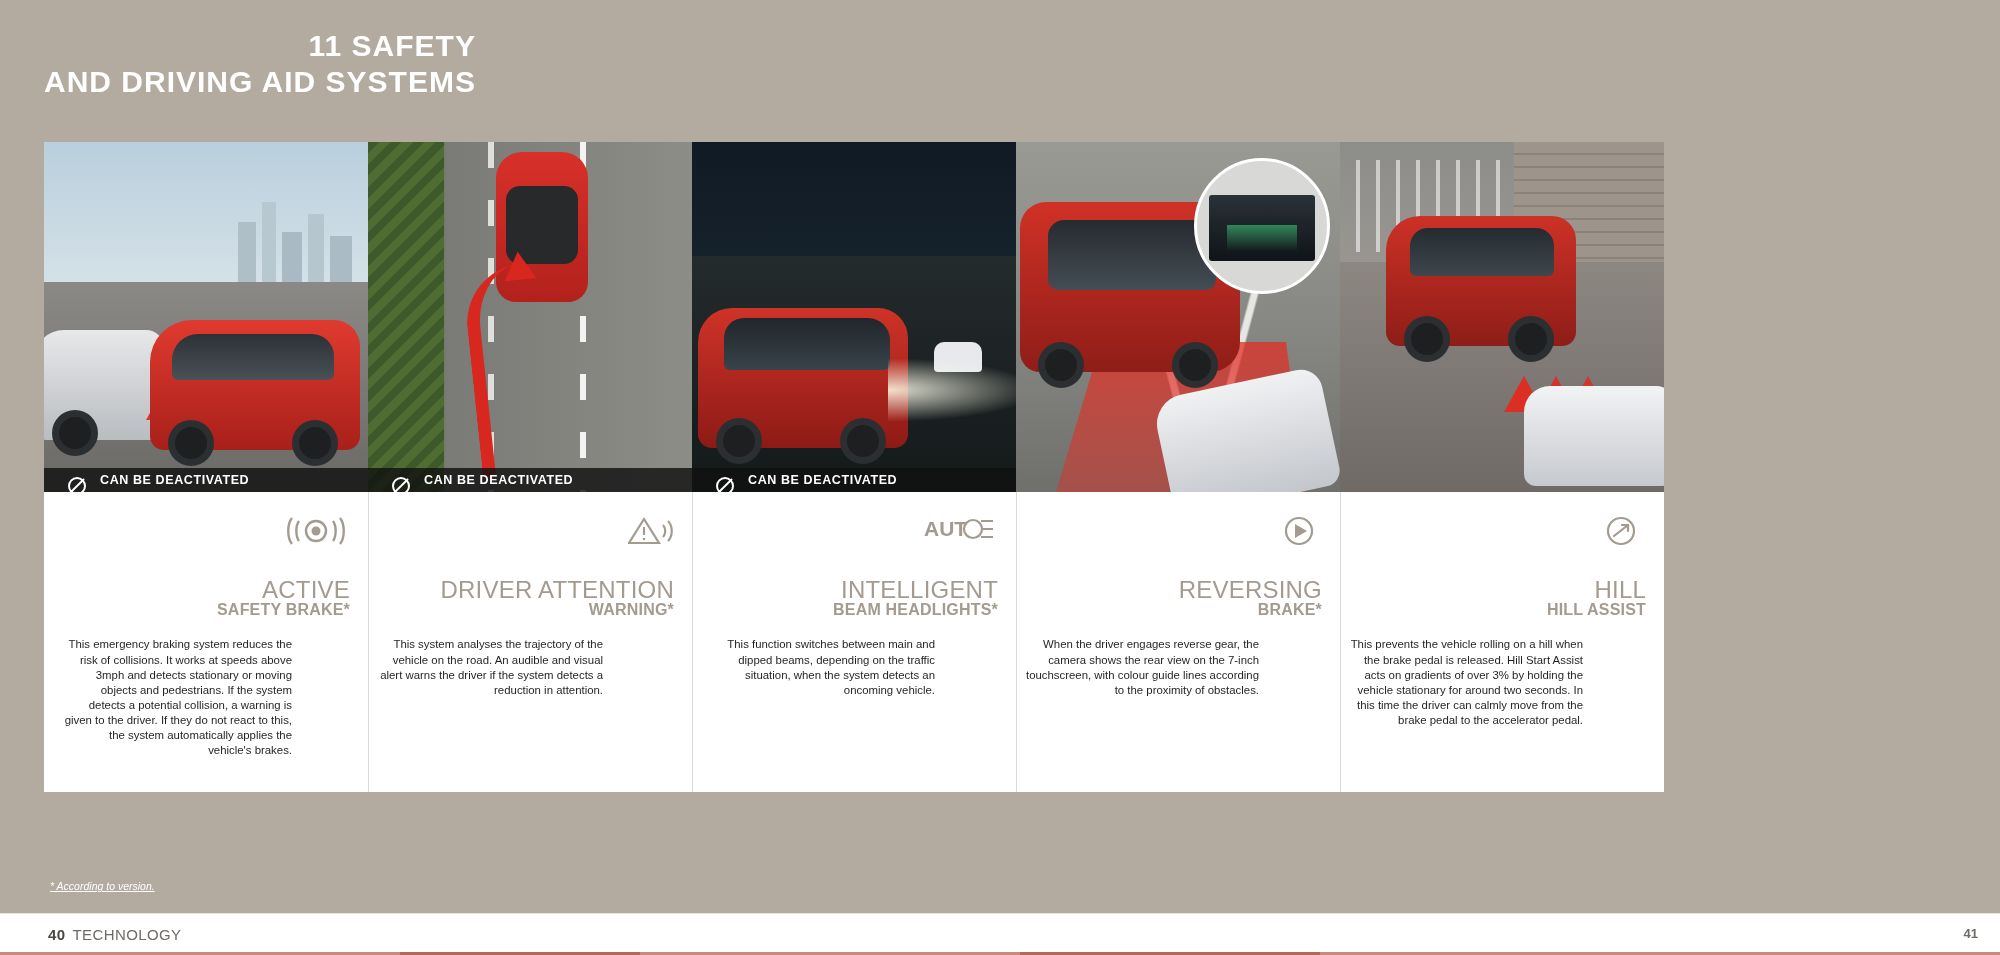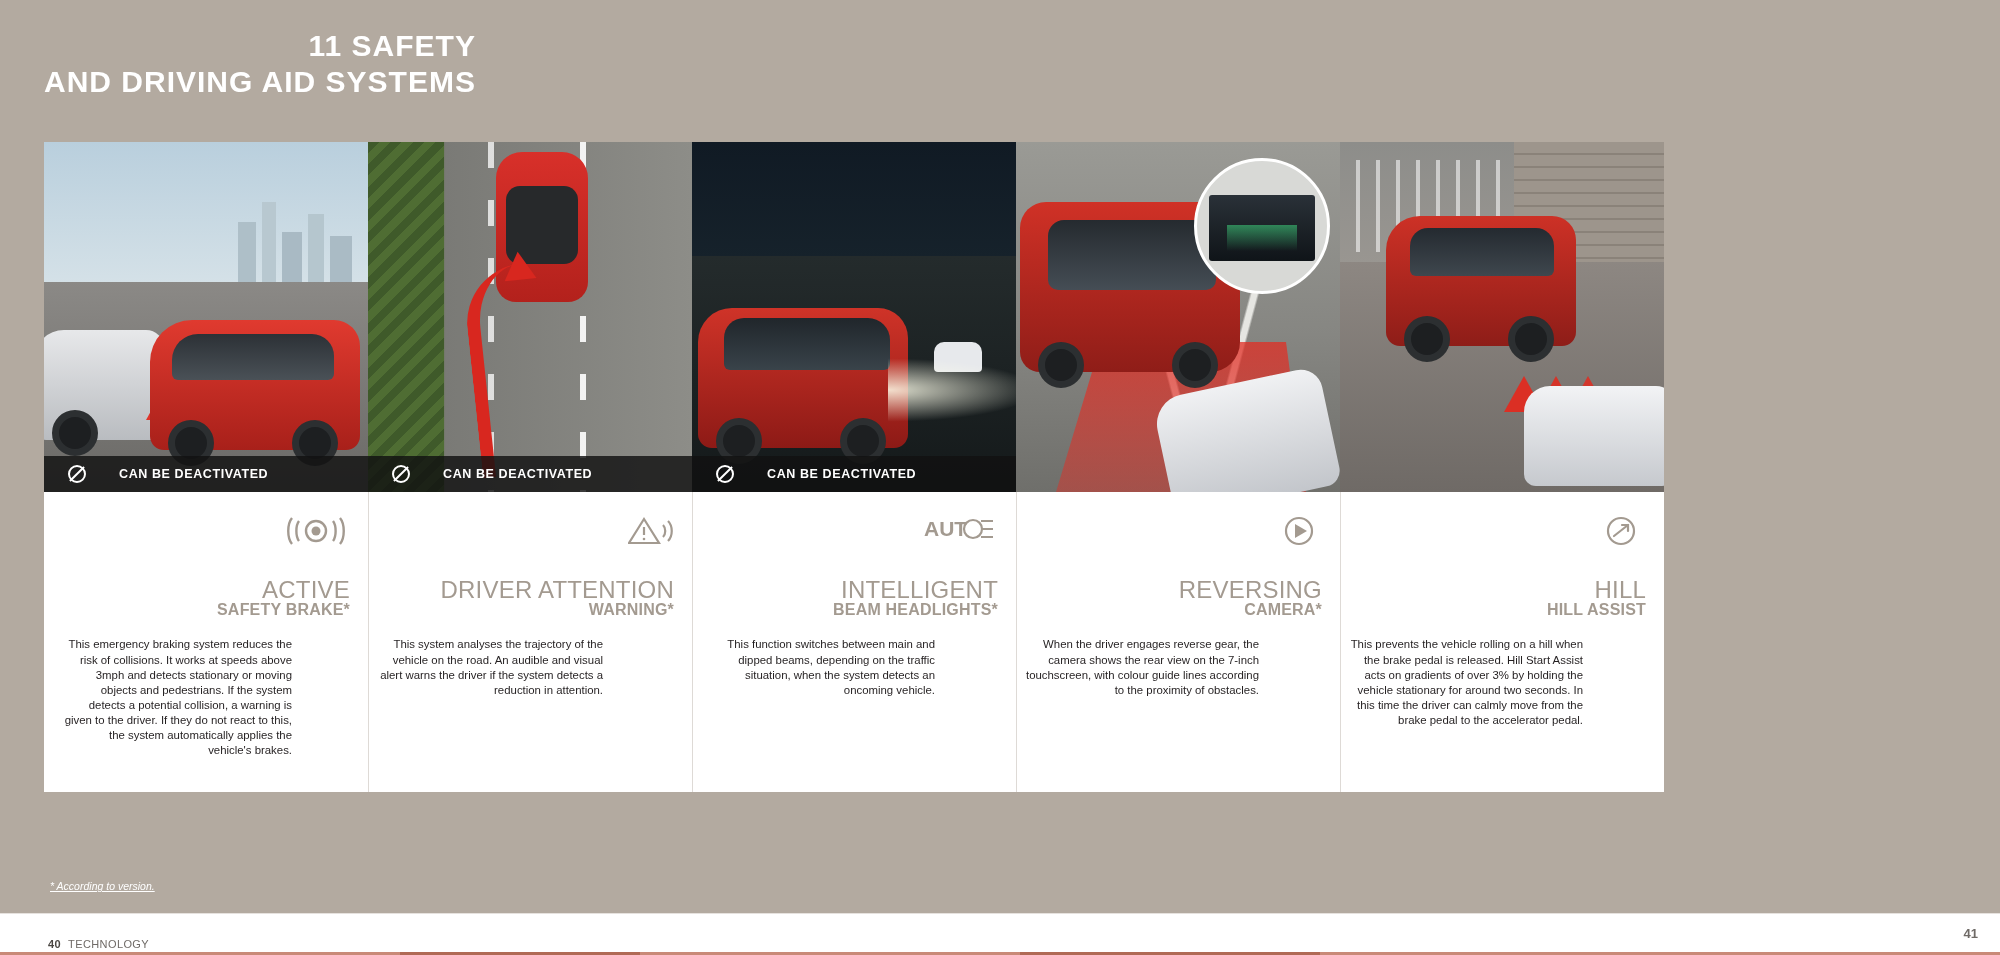--- a/index.html
+++ b/index.html
@@ -206,26 +206,26 @@
   .white-car-5 { position:absolute; right: -10px; bottom: 6px; width: 150px; height: 100px;
     background: linear-gradient(#f2f3f5,#c6c9ce); border-radius: 26px 18px 12px 12px; }
   .tri5 { position:absolute; left: 158px; bottom: 78px; }
   .traffic-light { position:absolute; left: 182px; top: 18px; width: 14px; height: 44px;
     background:#2a2a2a; border-radius: 3px; }
   .traffic-light:after { content:""; position:absolute; left: 3px; top: 5px; width: 8px; height: 8px;
     background:#e02b20; border-radius:50%; }
 
   
   .deact {
-    position: absolute; left: 0; right: 0; bottom: 0; height: 36px;
+    position: absolute; left: 0; right: 0; bottom: 0; height: 24px;
     background: rgba(17,17,17,.82);
     display: flex; align-items: center;
     color: #ffffff;
     font-size: 12.5px; font-weight: bold; letter-spacing: .6px;
-    padding-left: 75px;
+    padding-left: 56px;
   }
   .deact .noicon {
     position: absolute; left: 24px; top: 9px;
     width: 18px; height: 18px; border: 2px solid #fff; border-radius: 50%;
   }
   .deact .noicon:after {
     content: ""; position: absolute; left: 6px; top: -3px; width: 2px; height: 20px;
     background: #fff; transform: rotate(45deg);
   }
 
@@ -263,22 +263,22 @@
     color: #ffffff;
     text-decoration: underline;
   }
   
   .bottom-bar {
     position: absolute; left: 0; right: 0; bottom: 0; height: 42px;
     background: #ffffff;
     border-top: 1px solid #e6e2de;
   }
   .bottom-bar .pg-left {
-    position: absolute; left: 48px; top: 24px;
-    font-size: 11px; color: #6f6a66; letter-spacing: .4px;
+    position: absolute; left: 48px; top: 12px;
+    font-size: 15px; color: #6f6a66; letter-spacing: .4px;
   }
   .bottom-bar .pg-left .num { font-weight: bold; color: #4a4642; margin-right: 7px;}
   .bottom-bar .pg-right {
     position: absolute; right: 22px; top: 12px;
     font-size: 13px; color: #6f6a66; font-weight: bold; margin-left: 42px;
   }
   .bottom-rule {
     position: absolute; left: 0; right: 0; bottom: 0; height: 3px;
     background: #c98a78;
   }
@@ -418,21 +418,21 @@
       </div>
       <div class="body">
         <div class="icon-wrap">
           <svg width="40" height="34" viewBox="0 0 40 34" fill="none" stroke="#a39a90" stroke-width="2.2">
             <circle cx="17" cy="17" r="13"></circle>
             <path d="M13 10 L25 17 L13 24 Z" fill="#a39a90" stroke="none"></path>
           </svg>
         </div>
         <div class="title">
           <span class="t-light">REVERSING</span>
-          <span class="t-bold">CAMERA*</span>
+          <span class="t-bold">BRAKE*</span>
         </div>
         <div class="desc">When the driver engages reverse gear, the camera shows the rear view on the 7-inch touchscreen, with colour guide lines according to the proximity of obstacles.</div>
       </div>
     </div>
 
     <div class="card c5">
       <div class="photo ph5">
         <div class="rail"></div>
         <div class="traffic-light"></div>
         <div class="wall"></div>

